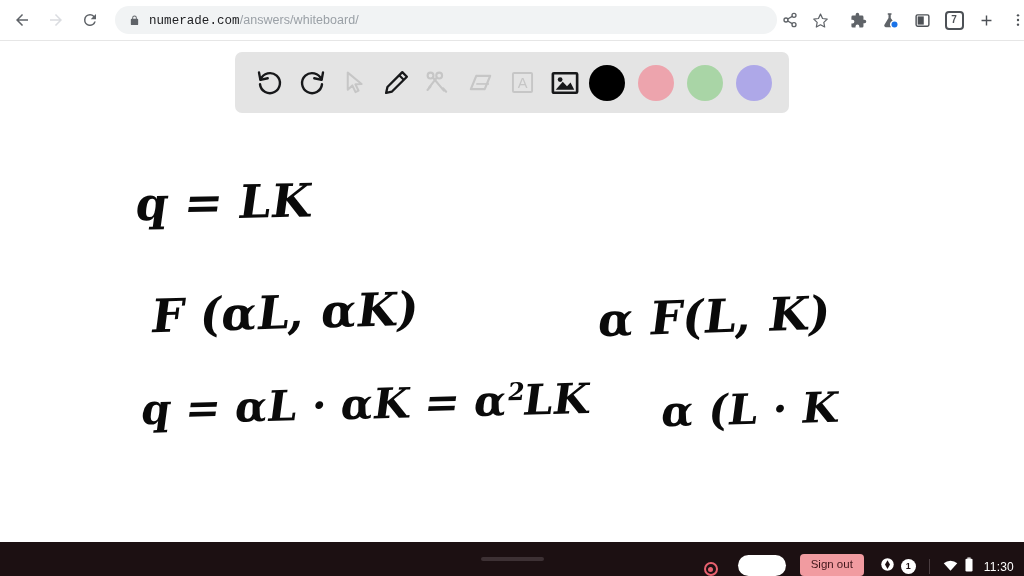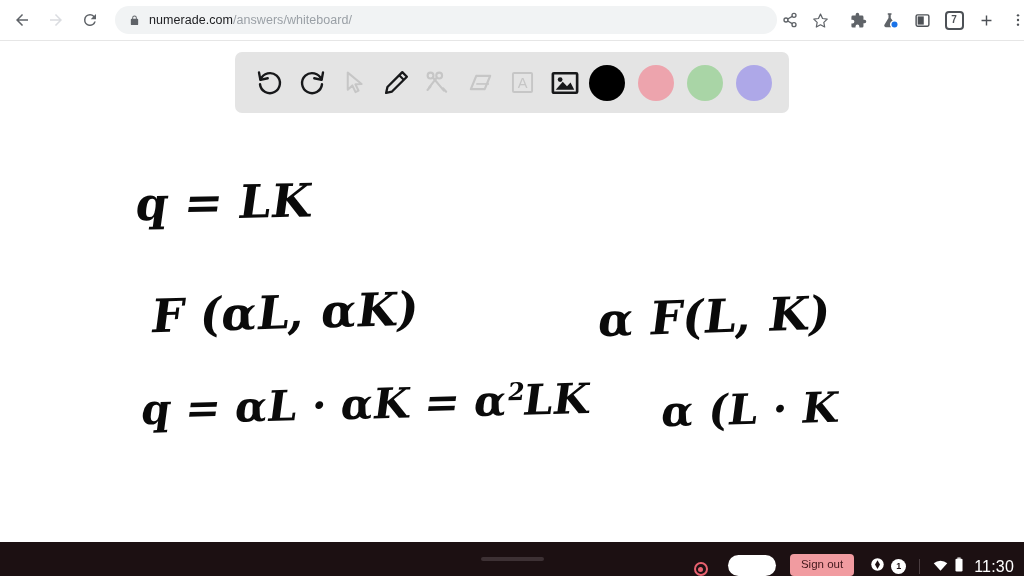--- a/index.html
+++ b/index.html
@@ -27,21 +27,21 @@
   .omnibox {
     margin-left:9px; height:28px; flex:0 0 auto; width:662px;
     background:#f1f3f4; border-radius:14px;
     display:flex; align-items:center; padding:0 14px;
   }
   .lock-ico { flex:0 0 auto; margin-right:9px; display:flex; }
   .url-text {
     font-size:12.5px; color:#9aa0a6; white-space:nowrap;
     letter-spacing:0.05px;
   }
-  .url-text .host { color:#202124; }
+  .url-text .host { color:#202124;font-family:Liberation Mono, monospace; }
 
   .omni-right { display:flex; align-items:center; gap:0px; margin-left:-2px; }
   .omni-ico { width:30px; height:30px; display:flex; align-items:center; justify-content:center; }
 
   .chrome-right { display:flex; align-items:center; margin-left:7px; gap:0; }
   .ci { width:32px; height:32px; display:flex; align-items:center; justify-content:center; position:relative; }
   .tabcount {
     width:19px; height:19px; border:2px solid #4d5156; border-radius:4px;
     display:flex; align-items:center; justify-content:center;
     font-size:10px; font-weight:bold; color:#4d5156; line-height:1;
@@ -112,21 +112,21 @@
     padding:4px 11px; border-radius:4px; line-height:1.2;
     margin-right:16px; white-space:nowrap;
   }
   .status-grp { display:flex; align-items:center; gap:6px; }
   .badge-circle {
     width:15px; height:15px; border-radius:50%; background:#ffffff;
     display:flex; align-items:center; justify-content:center;
     font-size:9px; font-weight:bold; color:#1c1012; line-height:1;
   }
   .shelf-div { width:1px; height:15px; background:#4a3d40; margin:0 7px; }
-  .clock { color:#ffffff; font-size:16px; letter-spacing:0.2px; margin-left:4px; }
+  .clock { color:#ffffff; font-size:12px; letter-spacing:0.2px; margin-left:4px; }
 </style>
 </head>
 <body>
 
 <div id="app">
 
   <div class="browser-bar">
 
     <div class="nav-btns">
       <div class="nav-btn">

